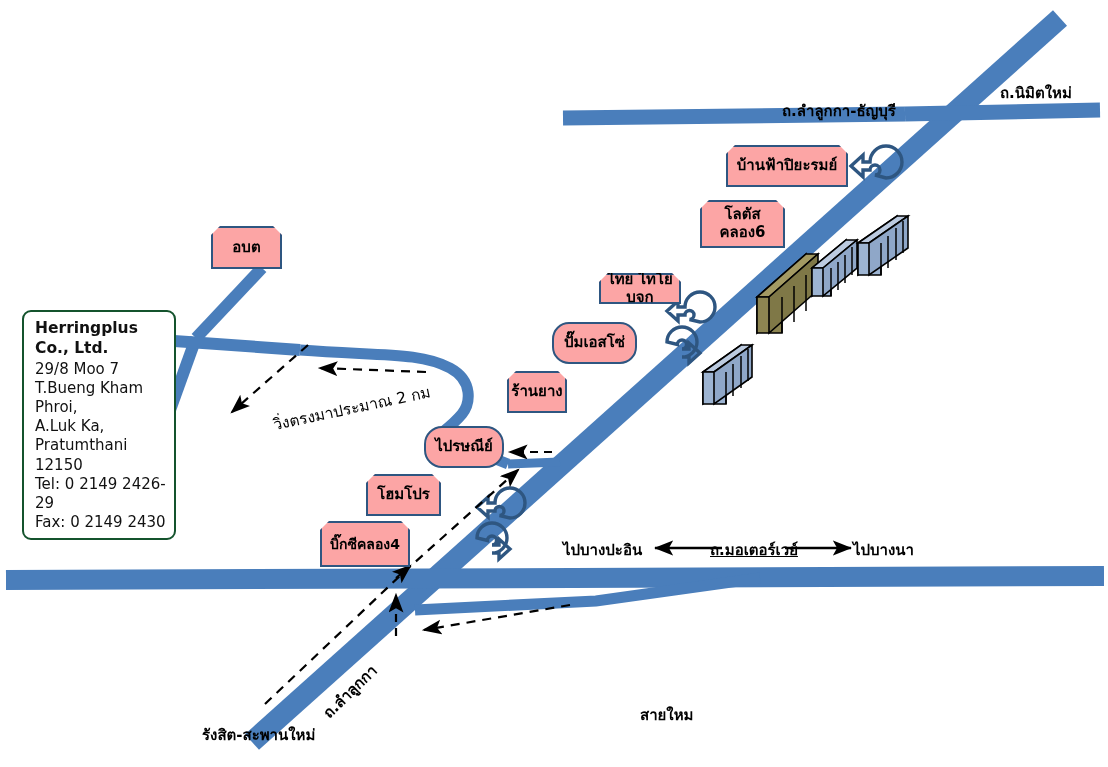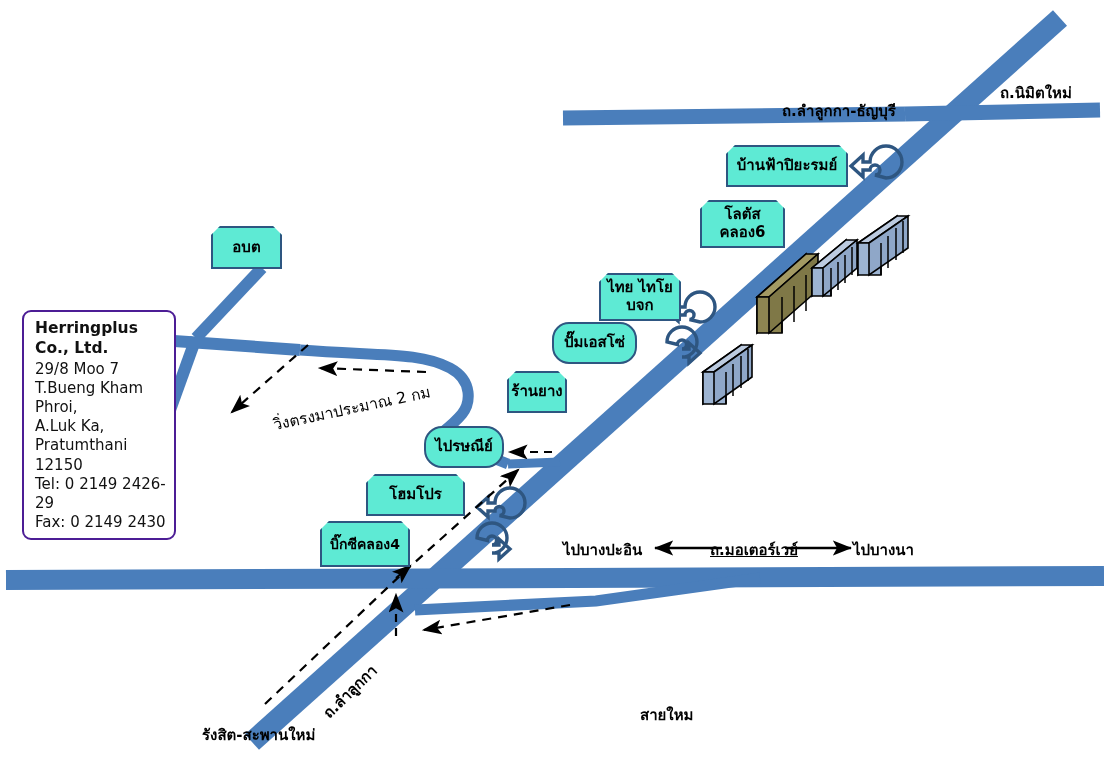--- a/index.html
+++ b/index.html
@@ -9,42 +9,42 @@
   }
   #map-root{
     position:relative;width:1108px;height:767px;background:#ffffff;
   }
   #map-svg{position:absolute;left:0;top:0;width:1108px;height:767px;}
 
   
   .callout{
     position:absolute;
     box-sizing:border-box;
-    background:#5eead4;
+    background:#fca5a5;
     border:2px solid #2e5681;
     color:#000000;
     display:flex;
     align-items:center;
     justify-content:center;
     text-align:center;
     font-weight:bold;
     font-size:15px;
     line-height:1.18;
     letter-spacing:0px;
     -webkit-clip-path:polygon(0 9px, 9px 0, calc(100% - 9px) 0, 100% 9px, 100% 100%, 0 100%);
     clip-path:polygon(0 9px, 9px 0, calc(100% - 9px) 0, 100% 9px, 100% 100%, 0 100%);
   }
   .callout .txt{white-space:pre-line;display:block;}
 
   
   #company-box{
     position:absolute;
     box-sizing:border-box;
     background:#ffffff;
-    border:2px solid #4c1d95;
+    border:2px solid #14532d;
     border-radius:9px;
     padding:7px 8px 6px 11px;
     font-size:15px;
     line-height:1.28;
     color:#111111;
   }
   #company-box .company-name{font-weight:bold;font-size:15.5px;display:block;margin-bottom:1px;}
   #company-box .company-line{display:block;}
 
   
@@ -225,38 +225,38 @@
 
   <div class="callout" style="left:726px;top:145px;width:122px;height:42px;">
     <span class="txt">บ้านฟ้าปิยะรมย์</span>
   </div>
 
   <div class="callout" style="left:700px;top:200px;width:85px;height:48px;">
     <span class="txt">โลตัส
 คลอง6</span>
   </div>
 
-  <div class="callout" style="left:599px;top:273px;width:82px;height:48px;">
+  <div class="callout" style="left:599px;top:273px;width:82px;height:31px;">
     <span class="txt">ไทย ไทโย
 บจก</span>
   </div>
 
   <div class="callout" style="left:552px;top:322px;width:85px;height:42px;border-radius:17px;">
     <span class="txt">ปั๊มเอสโซ่</span>
   </div>
 
   <div class="callout" style="left:507px;top:371px;width:60px;height:42px;">
     <span class="txt">ร้านยาง</span>
   </div>
 
   <div class="callout" style="left:424px;top:426px;width:80px;height:42px;border-radius:18px;">
     <span class="txt">ไปรษณีย์</span>
   </div>
 
-  <div class="callout" style="left:366px;top:474px;width:99px;height:42px;">
+  <div class="callout" style="left:366px;top:474px;width:75px;height:42px;">
     <span class="txt">โฮมโปร</span>
   </div>
 
   <div class="callout" style="left:320px;top:521px;width:90px;height:46px;font-size:14px;text-align:right;">
     <span class="txt">บิ๊กซีคลอง4</span>
   </div>
 
   <div class="maptext" style="left:782px;top:99px;">
     <span>ถ.ลำลูกกา-ธัญบุรี</span>
   </div>

